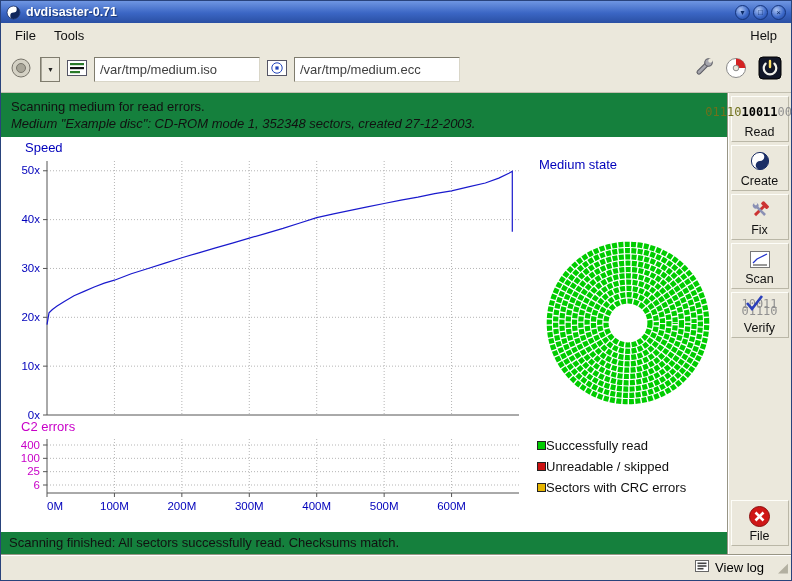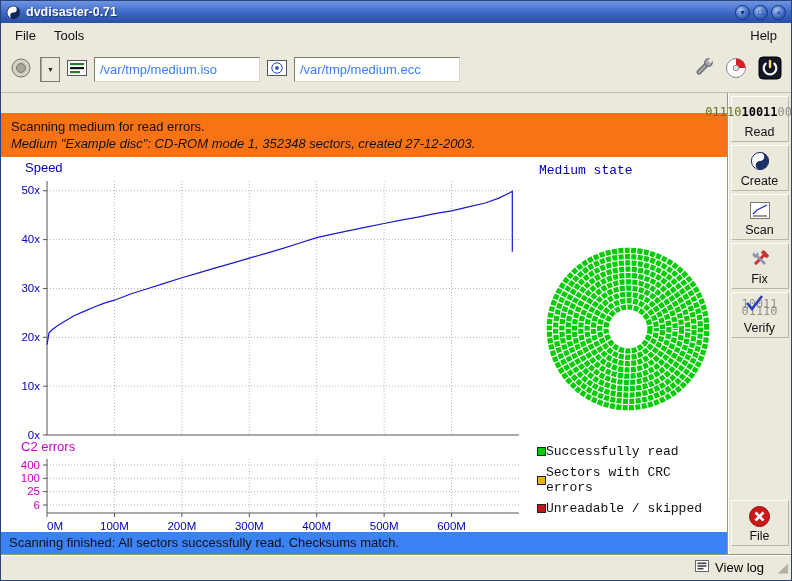--- a/index.html
+++ b/index.html
@@ -19,47 +19,47 @@
   .menubar { flex: none; height: 24px; display: flex; align-items: center; padding: 0 6px; gap: 2px; }
   .menu-item { padding: 3px 8px; }
   .menu-help { margin-left: auto; }
 
   
   .toolbar { flex: none; height: 46px; display: flex; align-items: center; padding: 0 8px; gap: 7px; border-bottom: 1px solid #c2bfb0; }
   .tb-iconbtn { display: flex; align-items: center; justify-content: center; background: none; border: none; padding: 1px; }
   .combo { display: flex; align-items: stretch; height: 25px; border: 1px solid #7f7c6e; background: #fff; }
   .combo-value { padding: 4px 8px 0 8px; white-space: nowrap; }
   .combo-arrow { width: 18px; background: #ebe8dc; border-left: 1px solid #aaa79a; display: flex; align-items: center; justify-content: center; font-size: 7px; color: #222; }
-  .entry { height: 25px; width: 166px; border: 1px solid; border-color: #7f7c6e #d9d6c8 #d9d6c8 #7f7c6e; padding: 0 5px; font: 13px "Liberation Sans", sans-serif; background: #fff; color: #3b82f6; }
+  .entry { height: 25px; width: 166px; border: 1px solid; border-color: #7f7c6e #d9d6c8 #d9d6c8 #7f7c6e; padding: 0 5px; font: 13px "Liberation Sans", sans-serif; background: #fff; color: #404040; }
   .toolbar-right { margin-left: auto; display: flex; align-items: center; gap: 9px; }
 
   
   .main-row { flex: 1; display: flex; min-height: 0; }
   .content-col { flex: 1; display: flex; flex-direction: column; min-width: 0; }
-  .status-strip { flex: none; height: 44px; padding: 5px 10px 0 10px; line-height: 17px; background: #f97316; margin-top: 20px; }
+  .status-strip { flex: none; height: 44px; padding: 5px 10px 0 10px; line-height: 17px; background: #15803d; }
   .status-line2 { font-style: italic; }
   .charts-row { flex: 1; display: flex; background: #fff; min-height: 0; }
   .chart-col { width: 530px; padding: 2px 0 0 6px; }
   svg text { font-family: "Liberation Sans", sans-serif; }
   .title-blue { fill: #0000bb; font-size: 13px; }
   .title-mag  { fill: #c800c8; font-size: 13px; }
   .lab-blue { fill: #0000bb; font-size: 11.5px; }
   .lab-mag  { fill: #c800c8; font-size: 11.5px; }
   .grid { stroke: #b5b5b5; stroke-width: 1; stroke-dasharray: 1 2; }
   .axis { stroke: #555; stroke-width: 1; }
   .speed-line { stroke: #1a1acd; stroke-width: 1.2; fill: none; }
 
-  .medium-panel { flex: 1; display: flex; flex-direction: column; padding: 6px 4px 0 4px; font-family: Liberation Mono, monospace; }
+  .medium-panel { flex: 1; display: flex; flex-direction: column; padding: 20px 4px 0 4px; }
   .medium-title { color: #0000bb; padding-left: 6px; }
   #disc-svg { margin: 56px auto 14px auto; display: block; }
   .legend { padding-left: 4px; }
   .legend-item { display: flex; align-items: center; margin: 6px 0; }
   .legend-swatch { width: 9px; height: 9px; border: 1px solid #222; flex: none; }
 
-  .footer-strip { flex: none; height: 22px; padding: 3px 8px; background: #3b82f6; }
+  .footer-strip { flex: none; height: 22px; padding: 3px 8px; background: #15803d; }
 
   
   .sidebar { flex: none; width: 64px; background: #ebe8dc; border-left: 1px solid #989585; box-shadow: inset 1px 0 0 #ffffff; display: flex; flex-direction: column; align-items: center; padding: 3px 2px 8px 2px; gap: 3px; }
   .sb-btn { width: 58px; padding: 3px 0 2px 0; display: flex; flex-direction: column; align-items: center; gap: 1px; background: #ebe8dc; border: 1px solid; border-color: #fdfdf8 #bab7a7 #bab7a7 #fdfdf8; font: 12.5px "Liberation Sans", sans-serif; color: #111; }
   .sb-btn .icn { height: 24px; display: flex; align-items: center; justify-content: center; }
   .bin-icon { font-family: "DejaVu Sans Mono", monospace; font-size: 12px; line-height: 7px; text-align: center; }
   .bin-icon .r1 { color: #70701c; display: block; }
   .bin-icon .r2 { color: #000; font-weight: bold; display: block; }
   .bin-icon .r3 { color: #909090; display: block; }
   .verify-wrap { position: relative; }
@@ -247,26 +247,26 @@
               <circle cx="95" cy="95" r="66.1" fill="none" stroke="#00cc00" stroke-width="5.2" stroke-dasharray="5 1.4" stroke-dashoffset="18.2"></circle>
               <circle cx="95" cy="95" r="72.4" fill="none" stroke="#00cc00" stroke-width="5.2" stroke-dasharray="5 1.4" stroke-dashoffset="20.8"></circle>
               <circle cx="95" cy="95" r="78.7" fill="none" stroke="#00cc00" stroke-width="5.2" stroke-dasharray="5 1.4" stroke-dashoffset="23.4"></circle>
             </svg>
           <div class="legend">
             <div class="legend-item">
               <span class="legend-swatch" style="background: rgb(0, 204, 0);"></span>
               <span>Successfully read</span>
             </div>
             <div class="legend-item">
+              <span class="legend-swatch" style="background: rgb(204, 17, 17);"></span>
+              <span>Unreadable / skipped</span>
+            </div>
+            <div class="legend-item">
               <span class="legend-swatch" style="background: rgb(230, 180, 0);"></span>
               <span>Sectors with CRC errors</span>
-            </div>
-            <div class="legend-item">
-              <span class="legend-swatch" style="background: rgb(204, 17, 17);"></span>
-              <span>Unreadable / skipped</span>
             </div>
           </div>
         </div>
       </div>
 
       <div class="footer-strip">Scanning finished: All sectors successfully read. Checksums match.</div>
     </div>
 
     <div class="sidebar">
       <button class="sb-btn">
@@ -280,48 +280,48 @@
       <button class="sb-btn">
         <span class="icn">
           <svg width="20" height="20" viewBox="0 0 20 20">
             <circle cx="10" cy="10" r="8.6" fill="#fff" stroke="#1c2f66"></circle>
             <path d="M10 1.4 a8.6 8.6 0 0 1 0 17.2 a4.3 4.3 0 0 1 0 -8.6 a4.3 4.3 0 0 0 0 -8.6 z" fill="#1c2f66"></path>
             <circle cx="10" cy="5.7" r="1.5" fill="#fff"></circle>
             <circle cx="10" cy="14.3" r="1.5" fill="#1c2f66"></circle>
           </svg>
         </span>
         <span>Create</span>
-      </button>
-      <button class="sb-btn">
-        <span class="icn">
-          <svg width="20" height="19">
-              <rect x="0.5" y="1.5" width="19" height="16" fill="#fff" stroke="#777"></rect>
-              <polyline points="3,13 7,9 11,7 17,4" stroke="#2233cc" fill="none" stroke-width="1.3"></polyline>
-              <line x1="3" y1="15" x2="17" y2="15" stroke="#333"></line>
-            </svg>
-        </span>
-        <span>Scan</span>
       </button>
       <button class="sb-btn">
         <span class="icn">
           <svg width="22" height="22" viewBox="0 0 20 20">
             <g transform="rotate(45 10 10)">
                 <rect x="8.8" y="4" width="2.6" height="12.5" fill="#cc3333"></rect>
                 <rect x="6.3" y="1.8" width="7.6" height="3.6" rx="1" fill="#cc3333"></rect>
               </g>
             <g transform="rotate(-45 10 10)">
                 <rect x="8.9" y="5" width="2.3" height="11.5" fill="#8a90b4"></rect>
                 <circle cx="10" cy="4.4" r="2.6" fill="#8a90b4"></circle>
                 <circle cx="11.3" cy="3.1" r="1.4" fill="#ebe8dc"></circle>
               </g>
           </svg>
         </span>
         <span>Fix</span>
       </button>
       <button class="sb-btn">
+        <span class="icn">
+          <svg width="20" height="19">
+              <rect x="0.5" y="1.5" width="19" height="16" fill="#fff" stroke="#777"></rect>
+              <polyline points="3,13 7,9 11,7 17,4" stroke="#2233cc" fill="none" stroke-width="1.3"></polyline>
+              <line x1="3" y1="15" x2="17" y2="15" stroke="#333"></line>
+            </svg>
+        </span>
+        <span>Scan</span>
+      </button>
+      <button class="sb-btn">
         <span class="icn verify-wrap">
           <span class="bin-icon">
             <span class="r3">10011</span>
             <span class="r3">01110</span>
           </span>
           <svg width="22" height="20">
               <path d="M4 10 l5 6 l10 -13" stroke="#2a3fbb" stroke-width="2.6" fill="none"></path>
             </svg>
         </span>
         <span>Verify</span>

